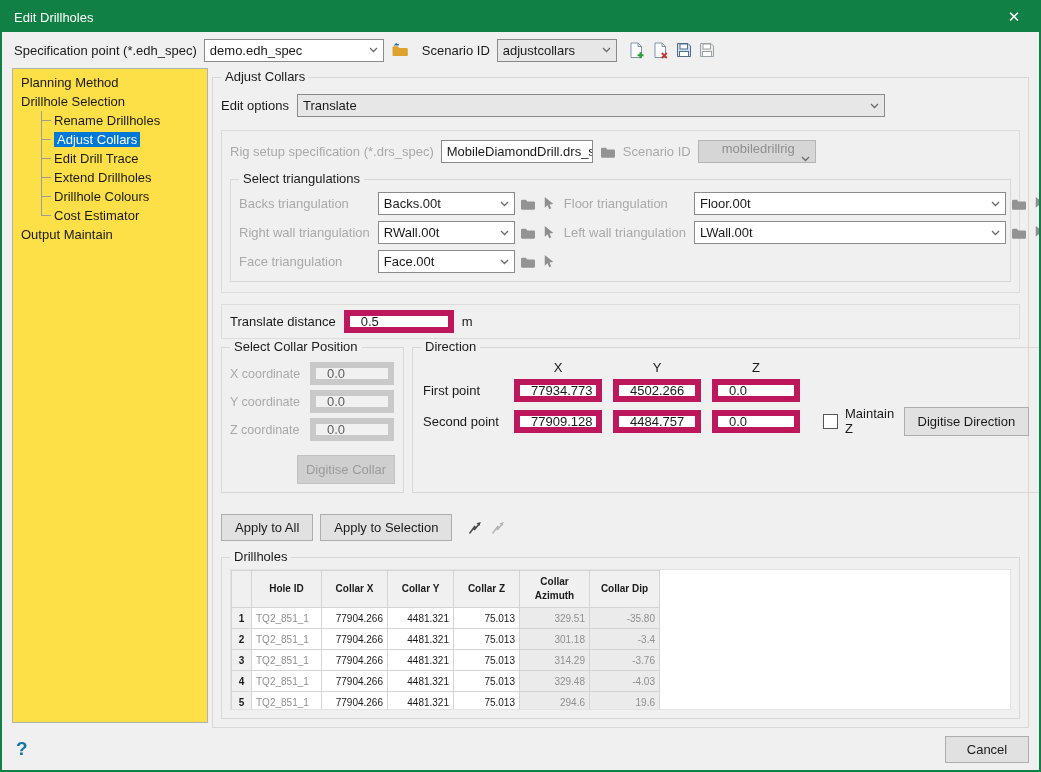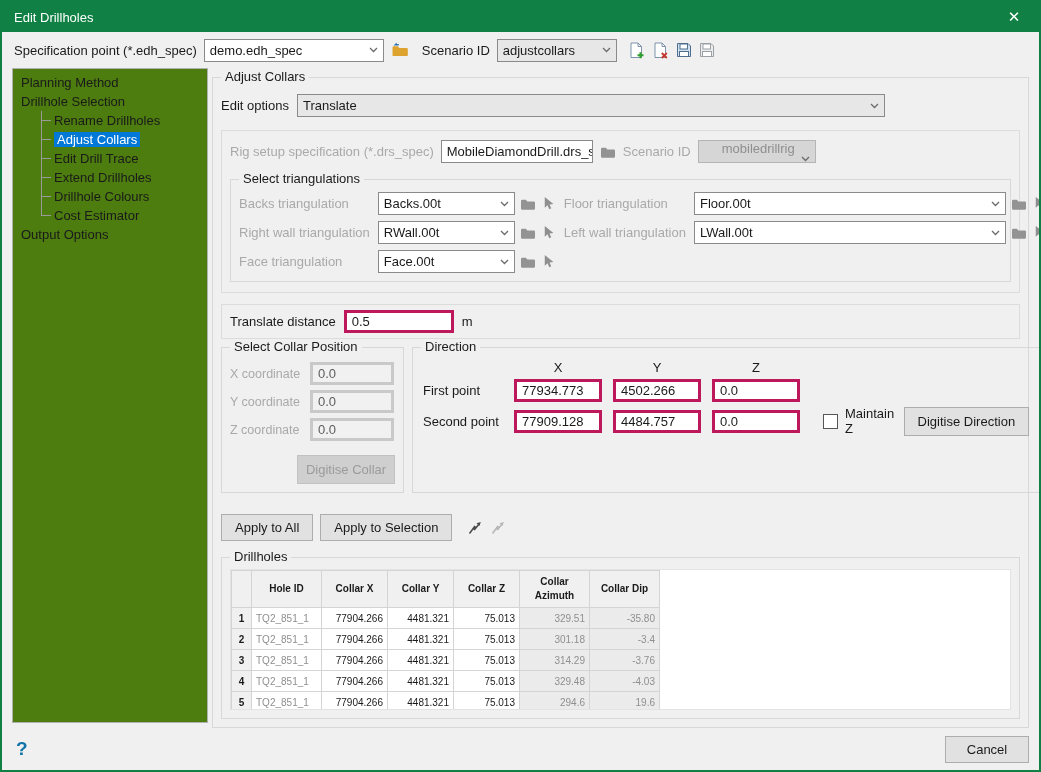--- a/index.html
+++ b/index.html
@@ -18,37 +18,37 @@
   .hdr { position:absolute; top:36px; left:12px; right:12px; height:24px;
          display:flex; align-items:center; gap:7px; }
   .hdr .lbl { white-space:nowrap; }
 
   
   .combo { height:23px; background:#fff; border:1px solid #8a8a8a; display:flex;
            align-items:center; padding:0 2px 0 5px; white-space:nowrap; overflow:hidden; }
   .combo .chev { margin-left:auto; padding:0 3px; display:flex; align-items:center; }
   .combo.gray { background:#e7e7e7; }
   .combo.dis { background:#d6d6d6; color:#8f8f8f; border-color:#b5b5b5; }
-  .tb { height:23px; background:#fff; border:3px solid #be185d; display:flex;
-        align-items:center; padding:0 5px; }
+  .tb { height:23px; background:#fff; border:6px solid #be185d; display:flex;
+        align-items:center; padding:0 11px; }
   .tb.dis { background:#f1f1f1; border-color:#c9c9c9; color:#5c5c5c; }
   .btn { height:27px; background:#e1e1e1; border:1px solid #adadad; display:inline-flex;
          align-items:center; justify-content:center; padding:0 13px; white-space:nowrap; }
   .btn.dis { background:#cfcfcf; border-color:#c2c2c2; color:#9b9b9b; }
   .glabel { color:#a9a9a9; white-space:nowrap; }
   .icon { display:inline-flex; align-items:center; justify-content:center; flex:0 0 auto; }
 
   
   .gb { position:relative; border:1px solid #d8d8d6; }
   .gb > .gbt { position:absolute; top:-9px; left:8px; background:#f0f0f0; padding:0 4px;
                white-space:nowrap; }
 
   
   .sidebar { position:absolute; left:10px; top:66px; width:196px; bottom:47px;
-             background:#4d7c0f; border:1px solid #b1b1b1; padding:4px 4px; overflow:hidden; }
+             background:#fde047; border:1px solid #b1b1b1; padding:4px 4px; overflow:hidden; }
   .tree .item { line-height:19px; padding-left:4px; white-space:nowrap; }
   .tree .kids { margin-left:24px; position:relative; }
   .tree .kids::before { content:''; position:absolute; left:0; top:0; bottom:10px;
                         width:1px; background:#9a9a9a; }
   .tree .kid { position:relative; padding-left:13px; line-height:19px; white-space:nowrap; }
   .tree .kid::before { content:''; position:absolute; left:0; top:9px; width:10px; height:1px;
                        background:#9a9a9a; }
   .tree .selbox { background:#0078d7; color:#fff; padding:0 3px; }
 
   
@@ -197,21 +197,21 @@
       <div class="item"><span>Planning Method</span></div>
       <div class="item"><span>Drillhole Selection</span></div>
       <div class="kids">
         <div class="kid"><span>Rename Drillholes</span></div>
         <div class="kid"><span class="selbox">Adjust Collars</span></div>
         <div class="kid"><span>Edit Drill Trace</span></div>
         <div class="kid"><span>Extend Drillholes</span></div>
         <div class="kid"><span>Drillhole Colours</span></div>
         <div class="kid"><span>Cost Estimator</span></div>
       </div>
-      <div class="item"><span>Output Options</span></div>
+      <div class="item"><span>Output Maintain</span></div>
     </div>
   </div>
 
   <div class="main">
     <div class="gb gb-adjust">
       <span class="gbt">Adjust Collars</span>
 
       <div class="row editopts">
         <span>Edit options</span>
         <div class="combo gray">

